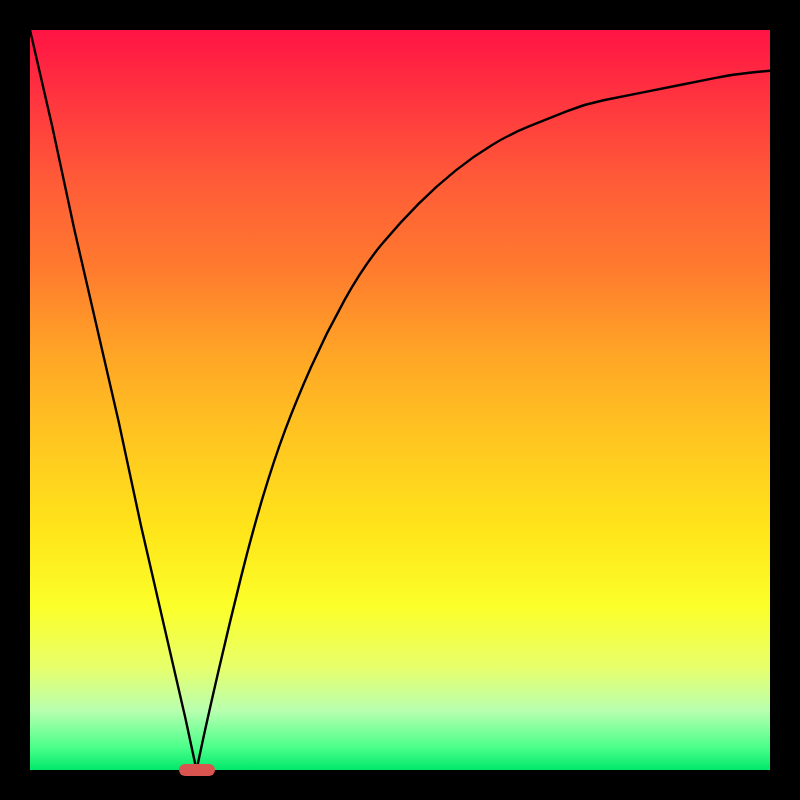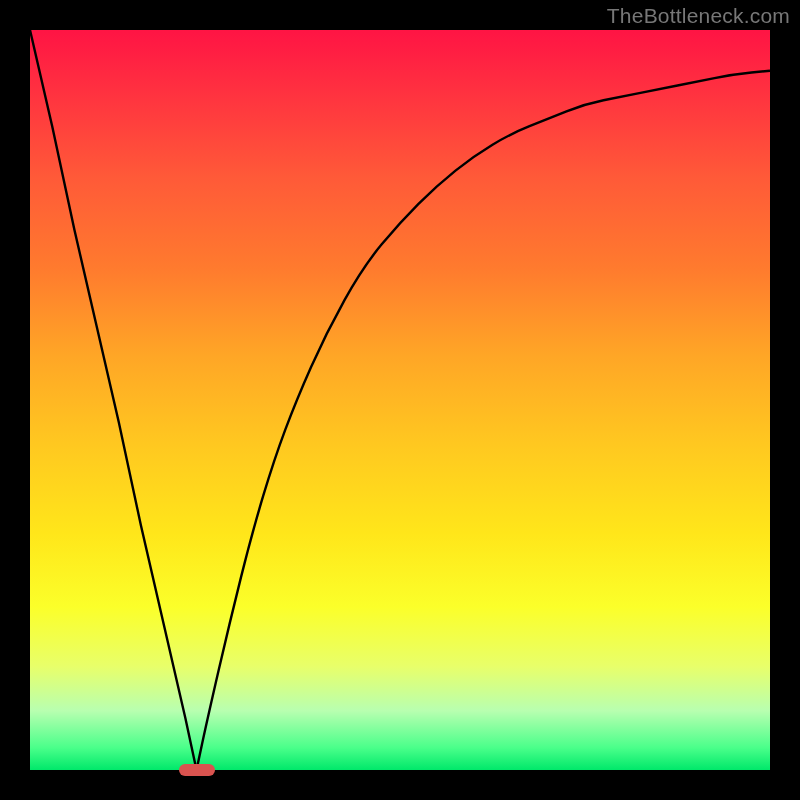--- a/index.html
+++ b/index.html
@@ -70,14 +70,13 @@
 <div class="stage">
 
   <div class="plot-area">
     <svg class="curve-svg" viewBox="0 0 740 740" preserveAspectRatio="none">
       <path id="curve-left" fill="none" stroke="#000" stroke-width="2.4" d="M 0.00 0.00 L 22.20 96.20 L 44.40 199.80 L 66.60 296.00 L 88.80 392.20 L 111.00 495.80 L 133.20 592.00 L 155.40 688.20 L 166.50 740.00"></path>
       <path id="curve-right" fill="none" stroke="#000" stroke-width="2.4" d="M 166.50 740.00 Q 166.50 740.00 172.05 714.10 Q 177.60 688.20 188.70 640.10 Q 199.80 592.00 210.90 547.60 Q 222.00 503.20 233.10 466.20 Q 244.20 429.20 255.30 399.60 Q 266.40 370.00 281.20 336.70 Q 296.00 303.40 314.50 270.10 Q 333.00 236.80 351.50 214.60 Q 370.00 192.40 388.50 173.90 Q 407.00 155.40 425.50 140.60 Q 444.00 125.80 462.50 114.70 Q 481.00 103.60 499.50 96.20 Q 518.00 88.80 536.50 81.40 Q 555.00 74.00 573.50 70.30 Q 592.00 66.60 610.50 62.90 Q 629.00 59.20 647.50 55.50 Q 666.00 51.80 684.50 48.10 Q 703.00 44.40 721.50 42.55 T 740.00 40.70"></path>
     </svg>
     <div id="marker" class="marker" style="background: rgb(217, 83, 79); left: 166.5px;"></div>
   </div>
 
-  <div class="watermark">TheBottleneck.com</div>
 </div>
 
 </body></html>

